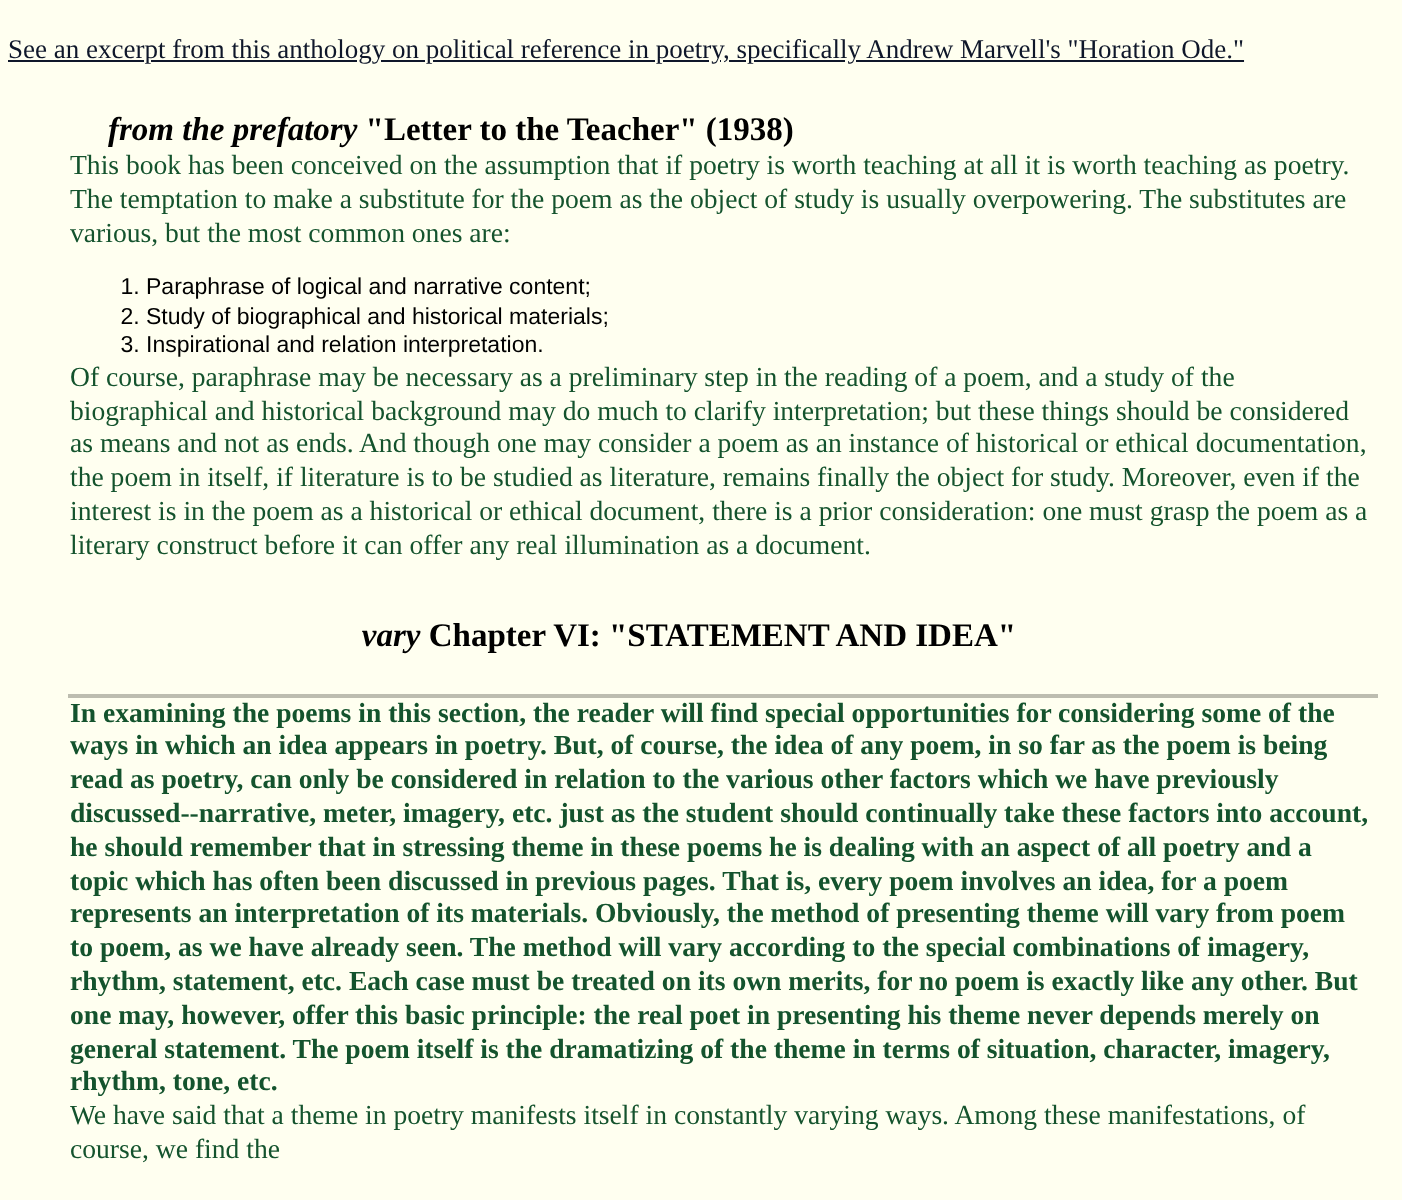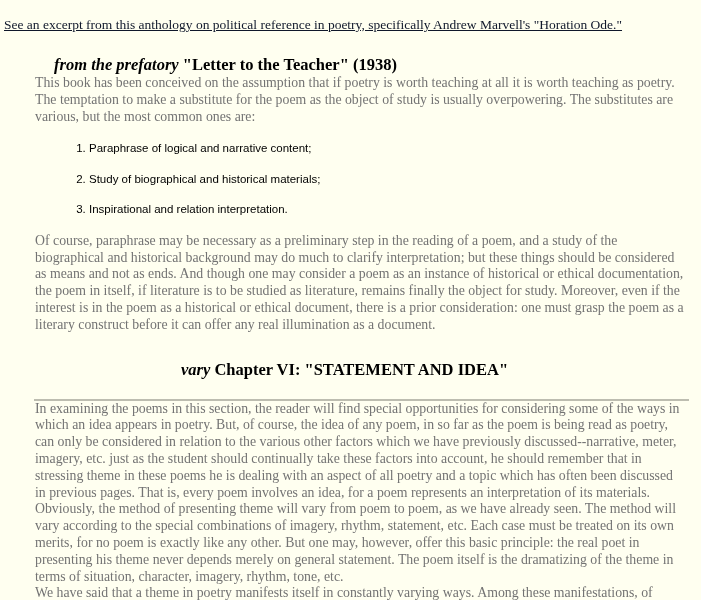--- a/index.html
+++ b/index.html
@@ -92,38 +92,38 @@
   .body-block {
     margin: 0 8px 0 31px;
   }
   p.body-text {
     font-family: "Liberation Serif", serif;
     font-size: 13.8px;
     line-height: 16.8px;
     text-align: left;
     margin: 0;
     padding: 0;
-    color: #737373;
+    color: #14532d;
   }
   .para-gap-1 { margin-top: 23px; }
   .para-gap-2 { margin-top: 13px; }
-  .para-gap-3 { margin-top: 21px; }
+  .para-gap-3 { margin-top: 21px; font-weight: bold; }
   .para-gap-4 { margin-top: 16px; }
 
   
   ol.points {
     font-family: "Liberation Sans", sans-serif;
     font-size: 11.5px;
     line-height: 14.5px;
     margin: 12px 0 0 0;
     padding-left: 38px;
     color: #000;
   }
   ol.points li {
-    margin: 16px;
+    margin: 0;
     padding: 0;
   }
 </style>
 </head>
 <body>
 
 <div class="page">
 
 
   <div class="linkline">

